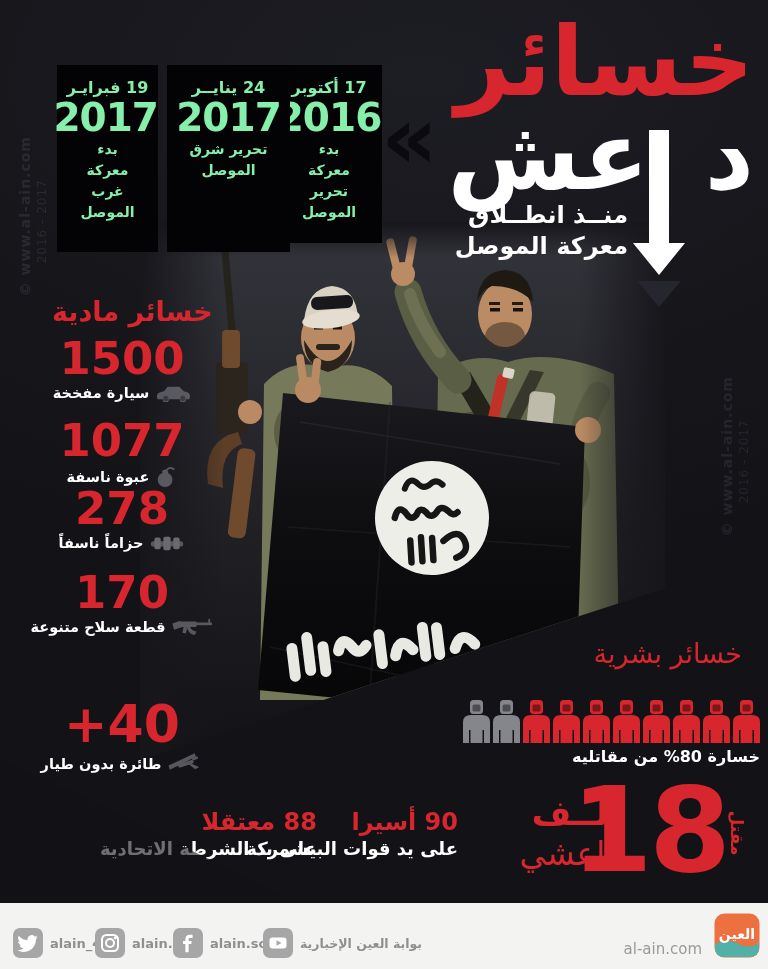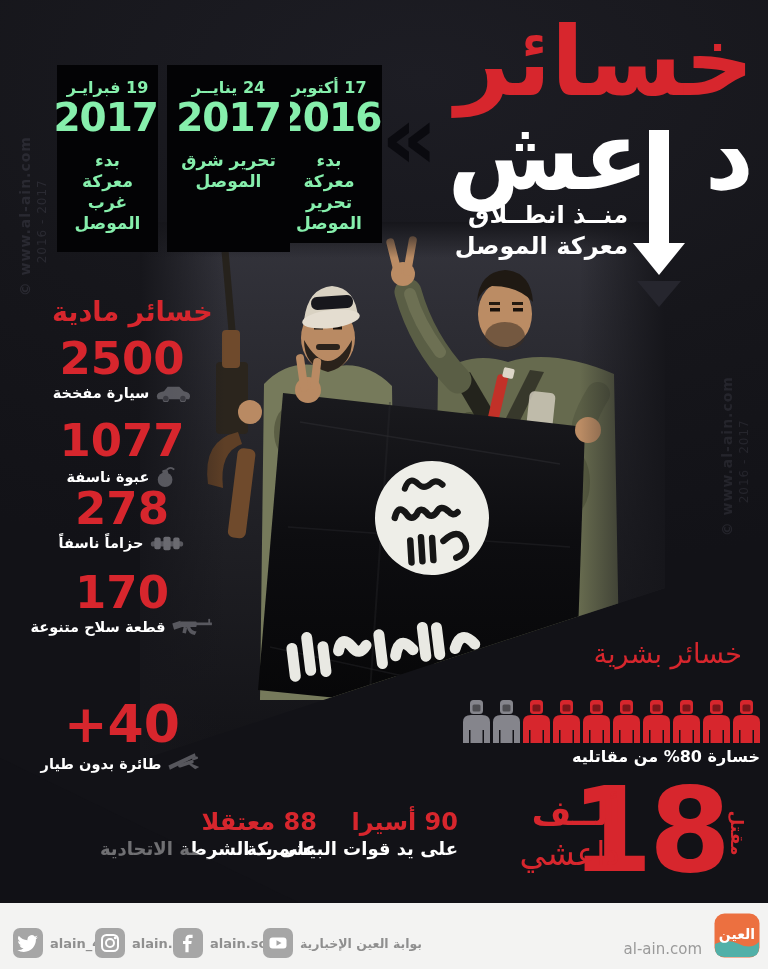--- a/index.html
+++ b/index.html
@@ -17,21 +17,21 @@
   .dn-arrow-ghost{left:637px;top:281px;width:0;height:0;border-left:22px solid transparent;border-right:22px solid transparent;border-top:26px solid #26262e;}
   .subtitle{top:200px;right:140px;text-align:right;color:#fff;font-weight:bold;font-size:24px;line-height:31px;direction:rtl;}
   .chevron{left:381px;top:94px;font-size:88px;font-weight:bold;color:#0a0a0f;line-height:1;}
   
   .tbox{background:#030305;color:#86efac;text-align:center;direction:rtl;}
   .tbox1{left:276px;top:65px;width:106px;height:178px;}
   .tbox2{left:167px;top:65px;width:123px;height:187px;}
   .tbox3{left:57px;top:65px;width:101px;height:187px;}
   .t-date{margin-top:13px;font-size:16px;font-weight:bold;}
   .t-year{margin-top:1px;font-size:39px;font-weight:bold;letter-spacing:-1px;line-height:1.05;}
-  .t-lines{margin-top:11px;font-size:17px;font-weight:bold;line-height:21px;}
+  .t-lines{font-size:14px;font-weight:bold;line-height:21px;}
   
   .m-head{left:52px;top:296px;width:152px;text-align:center;font-size:27px;font-weight:bold;color:#d7262d;white-space:nowrap;}
   .m-item{left:33px;width:178px;text-align:center;direction:rtl;}
   .num{font-size:45px;font-weight:bold;color:#d7262d;line-height:.85;direction:ltr;unicode-bidi:embed;}
   .num-big{font-size:52px;}
   .lblrow{display:flex;direction:ltr;justify-content:center;align-items:center;gap:6px;margin-top:6px;}
   .lbl{color:#fff;font-size:14.5px;font-weight:bold;white-space:nowrap;}
   .licon{flex:0 0 auto;opacity:.75;}
   
   .h-head{top:638px;right:26px;font-size:27px;font-weight:normal;color:#d7262d;white-space:nowrap;}
@@ -250,21 +250,21 @@
       <div>بدء</div>
       <div>معركة</div>
       <div>غرب</div>
       <div>الموصل</div>
     </div>
   </div>
 
   <div class="abs m-head">خسائر مادية</div>
 
   <div class="abs m-item" style="top:340px">
-    <div class="num">2500</div>
+    <div class="num">1500</div>
     <div class="lblrow">
       <span class="lbl">سيارة مفخخة</span>
       <svg class="licon" width="36" height="18" viewBox="0 0 40 20">
         <path d="M2,14 q0,-5 8,-6 l4,-5 h13 l5,5 q7,1 7,6 l-1,3 h-3.5 a3.5,3.5 0 0 1 -7,0 h-12 a3.5,3.5 0 0 1 -7,0 h-5.5 z" fill="#6e6e75"></path>
         <circle cx="12" cy="16" r="3" fill="#45454c"></circle>
           <circle cx="31" cy="16" r="3" fill="#45454c"></circle>
       </svg>
     </div>
   </div>
 

